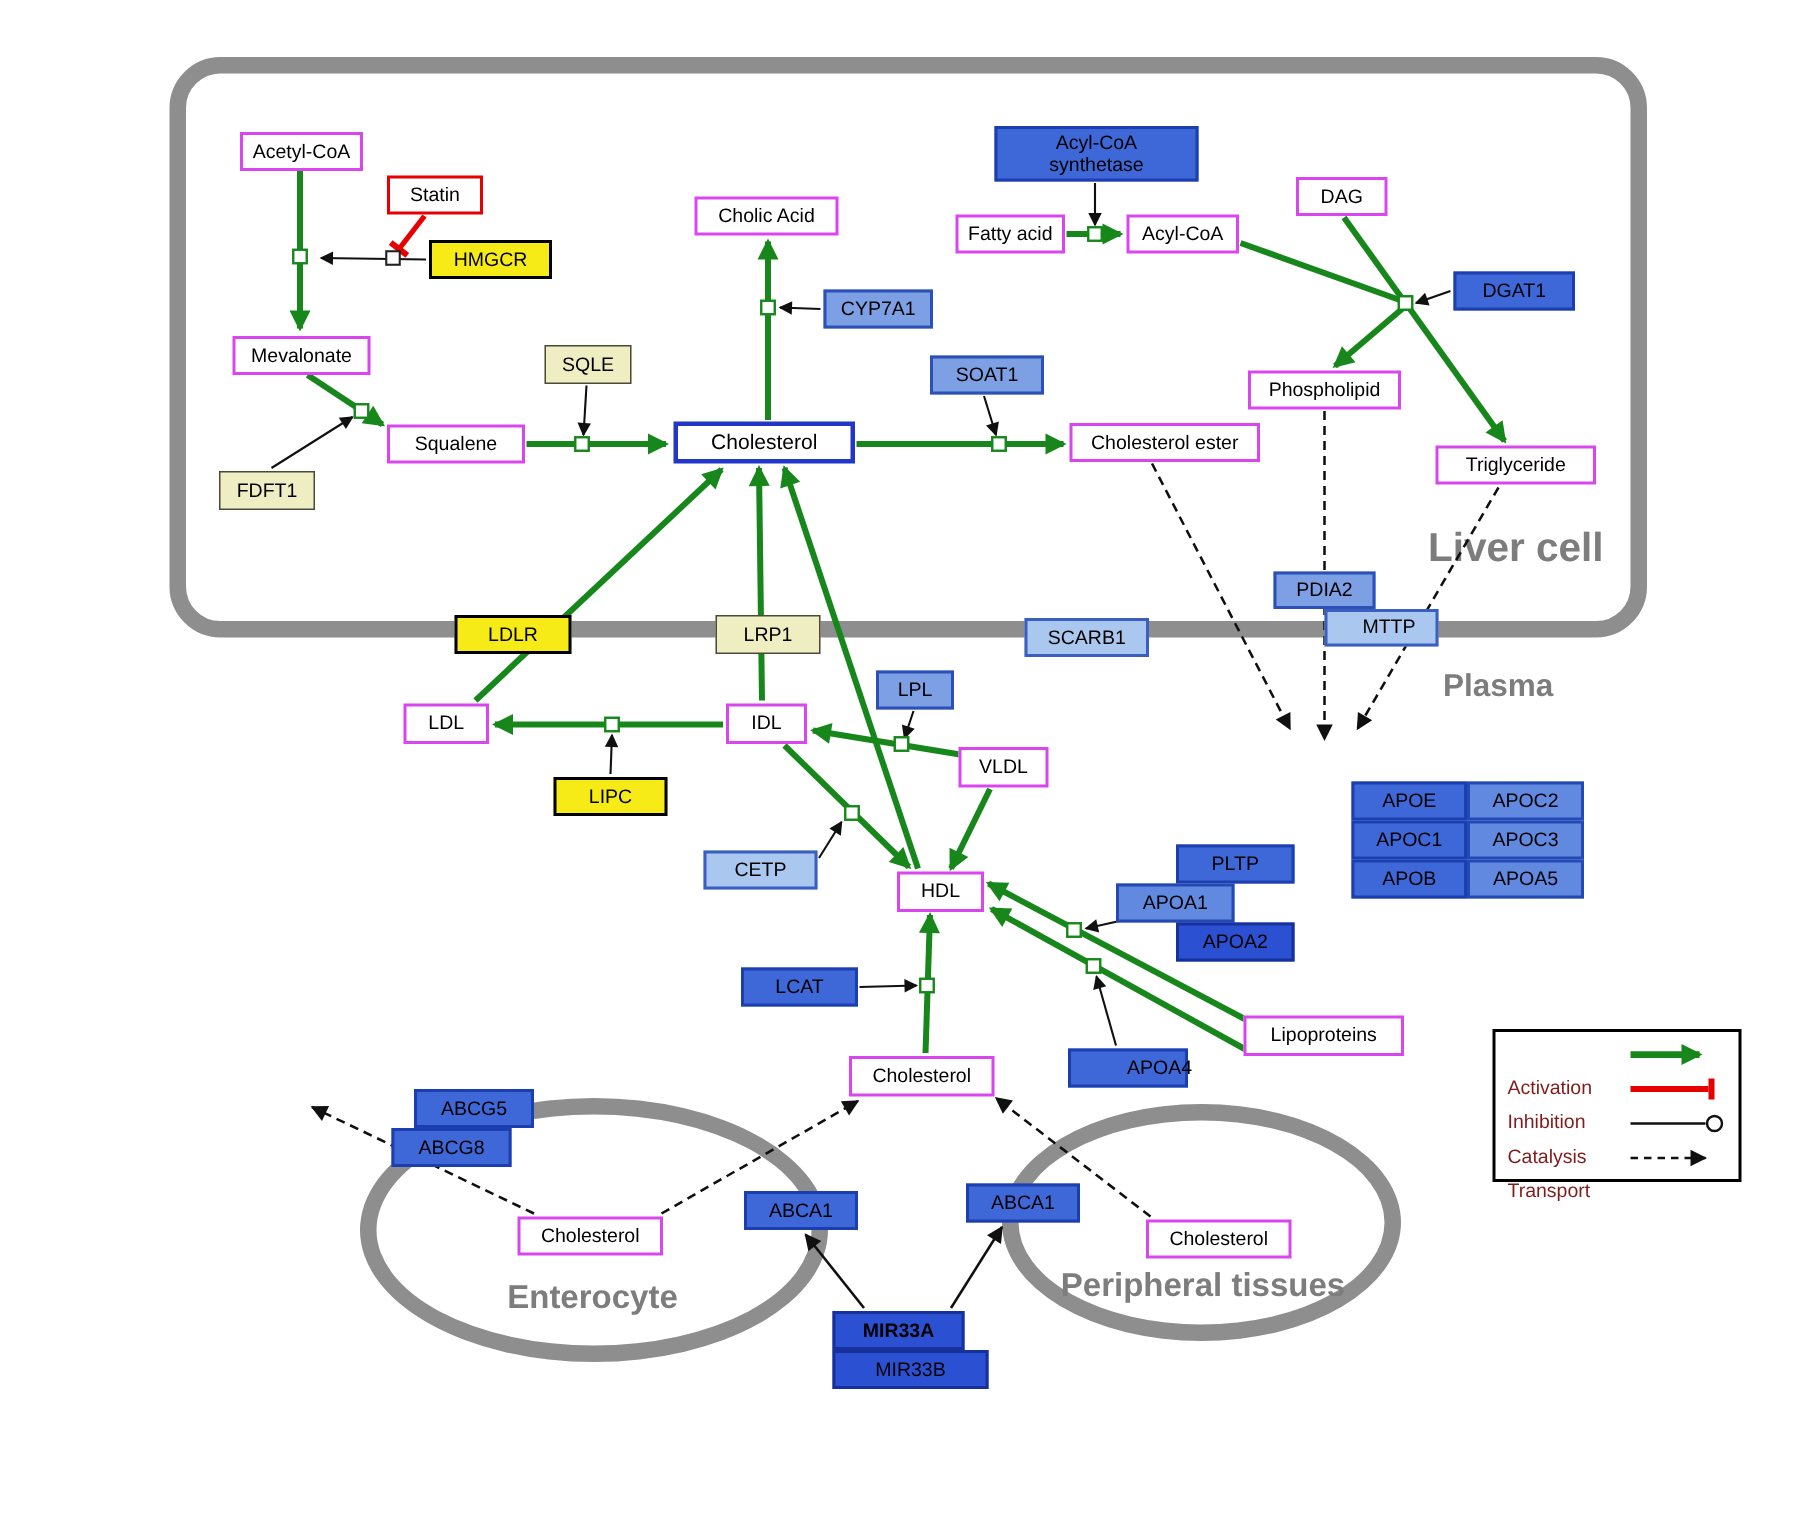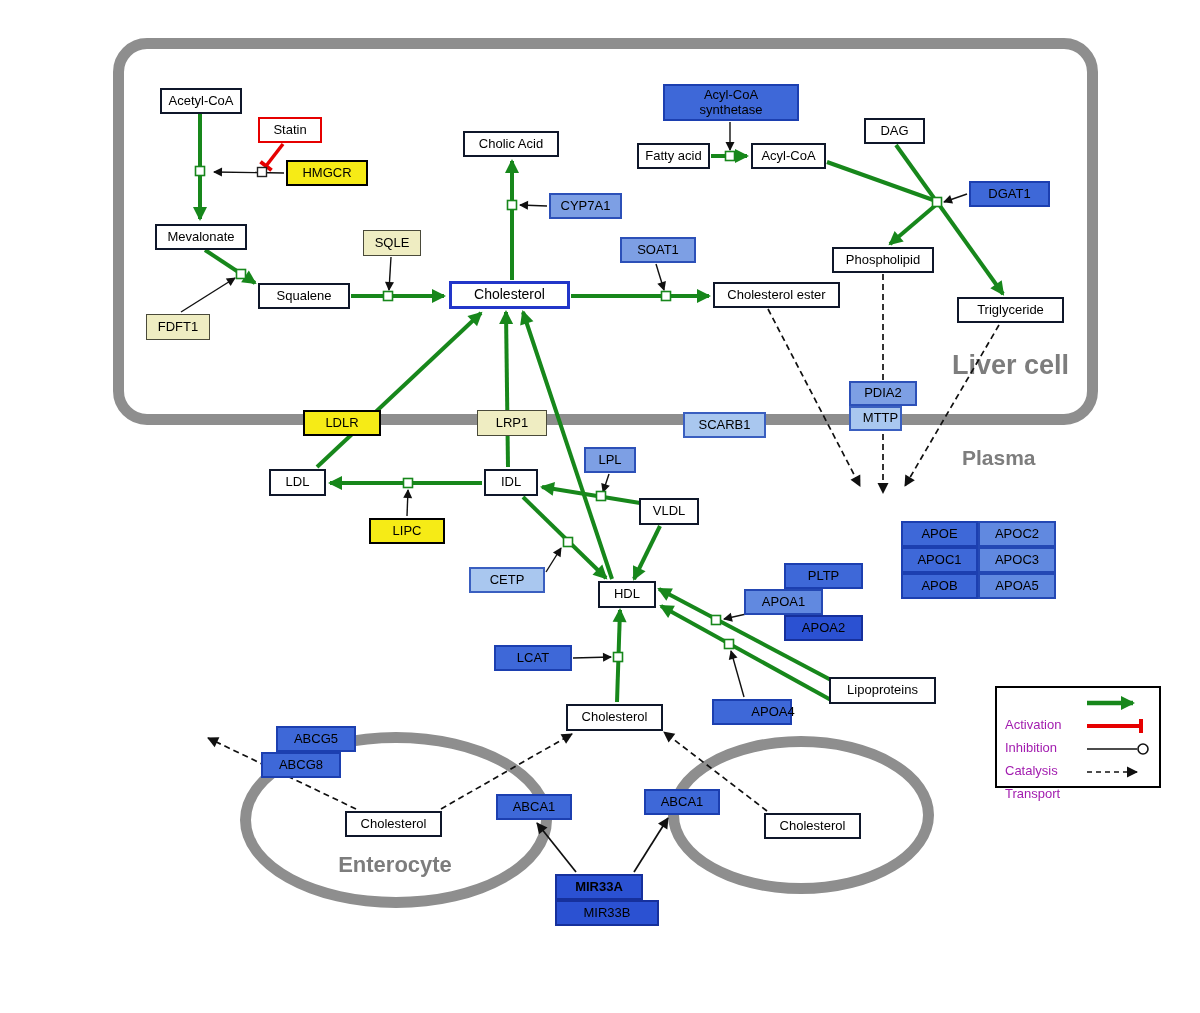--- a/index.html
+++ b/index.html
@@ -12,55 +12,56 @@
   .peripheral{left:668px;top:736px;width:266px;height:158px;border:11px solid #8E8E8E;}
   .compartment-label{position:absolute;color:#7D7D7D;font-weight:bold;z-index:0;}
   .liver-label{left:952px;top:350px;font-size:27px;}
   .plasma-label{left:962px;top:446px;font-size:21px;}
   .enterocyte-label{left:290px;top:852px;width:210px;text-align:center;font-size:22px;}
   .peripheral-label{left:672px;top:844px;width:260px;text-align:center;font-size:22px;}
   #edge-layer{position:absolute;left:0;top:0;z-index:1;}
   .node{position:absolute;display:flex;align-items:center;justify-content:center;text-align:center;
         font-size:13px;color:#000;box-sizing:border-box;white-space:pre-line;line-height:1.12;
         z-index:3;padding:1px 2px;}
-  .metabolite{background:#fff;border:2px solid #0f172a;}
+  .metabolite{background:#fff;border:2px solid #d946ef;}
   .metabolite-main{background:#fff;border:3px solid #2236C9;font-size:14px;}
   .drug{background:#fff;border:2.5px solid #E60000;}
   .yellow-bright{background:#F6EB16;border:2px solid #000000;}
   .yellow-pale{background:#EFEDC2;border:1.5px solid #4A4A3A;}
   .blue-mid{background:#3E68D8;border:2px solid #1C3FB0;}
   .blue-light{background:#7D9FE4;border:2px solid #2C50B8;}
   .blue-light2{background:#6189E0;border:2px solid #2448B4;}
   .blue-pale{background:#A9C7EF;border:2px solid #3A5FC0;}
   .blue-dark{background:#2B51D2;border:2px solid #16309C;}
   .edge{fill:none;}
   .edge-activation{stroke:#17871B;stroke-width:4;}
   .edge-inhibition{stroke:#E60000;stroke-width:3.5;}
   .edge-catalysis{stroke:#101010;stroke-width:1.4;}
   .edge-plain{stroke:#101010;stroke-width:1.7;}
   .edge-transport{stroke:#101010;stroke-width:1.7;stroke-dasharray:6 4;}
   .process-square{fill:#fff;stroke:#17871B;stroke-width:1.6;}
   .port-square{fill:#fff;stroke:#222;stroke-width:1.4;}
   .legend{position:absolute;left:995px;top:686px;width:166px;height:102px;background:#fff;
           border:2px solid #000;box-sizing:border-box;z-index:4;padding-top:3px;}
   .legend-row{display:flex;justify-content:space-between;align-items:center;height:23px;padding:0 8px;}
-  .legend-row span{font-size:13px;color:#a21caf;margin-top:44px;}
+  .legend-row span{font-size:13px;color:#7f1d1d;margin-top:44px;}
 </style>
 </head>
 <body>
 
 <div id="canvas">
 
   <div class="membrane liver"></div>
   <div class="membrane ellipse enterocyte"></div>
   <div class="membrane ellipse peripheral"></div>
 
   <div class="compartment-label liver-label">Liver cell</div>
   <div class="compartment-label plasma-label">Plasma</div>
   <div class="compartment-label enterocyte-label">Enterocyte</div>
+  <div class="compartment-label peripheral-label">Peripheral tissues</div>
 
   <svg id="edge-layer" width="1200" height="1013">
     <defs>
       <marker id="m-act" markerUnits="userSpaceOnUse" markerWidth="18" markerHeight="18" refX="14" refY="9" orient="auto">
         <path d="M2,2 L16,9 L2,16 Z" fill="#17871B"></path>
       </marker>
       <marker id="m-inh" markerUnits="userSpaceOnUse" markerWidth="16" markerHeight="16" refX="6" refY="8" orient="auto">
         <path d="M4,1 L8,1 L8,15 L4,15 Z" fill="#E60000"></path>
       </marker>
       <marker id="m-cat" markerUnits="userSpaceOnUse" markerWidth="12" markerHeight="12" refX="9" refY="6" orient="auto">
@@ -143,21 +144,21 @@
 synthetase</div>
       <div class="node metabolite" style="left: 637px; top: 143px; width: 73px; height: 26px;">Fatty acid</div>
       <div class="node metabolite" style="left: 751px; top: 143px; width: 75px; height: 26px;">Acyl-CoA</div>
       <div class="node metabolite" style="left: 864px; top: 118px; width: 61px; height: 26px;">DAG</div>
       <div class="node blue-mid" style="left: 969px; top: 181px; width: 81px; height: 26px;">DGAT1</div>
       <div class="node blue-light" style="left: 620px; top: 237px; width: 76px; height: 26px;">SOAT1</div>
       <div class="node metabolite" style="left: 832px; top: 247px; width: 102px; height: 26px;">Phospholipid</div>
       <div class="node metabolite" style="left: 713px; top: 282px; width: 127px; height: 26px;">Cholesterol ester</div>
       <div class="node metabolite" style="left: 957px; top: 297px; width: 107px; height: 26px;">Triglyceride</div>
       <div class="node blue-light" style="left: 849px; top: 381px; width: 68px; height: 25px;">PDIA2</div>
-      <div class="node blue-pale" style="left: 849px; top: 406px; width: 53px; height: 25px; padding-left: 12px;">MTTP</div>
+      <div class="node blue-pale" style="left: 883px; top: 406px; width: 76px; height: 25px; padding-left: 12px;">MTTP</div>
       <div class="node yellow-bright" style="left: 303px; top: 410px; width: 78px; height: 26px;">LDLR</div>
       <div class="node yellow-pale" style="left: 477px; top: 410px; width: 70px; height: 26px;">LRP1</div>
       <div class="node blue-pale" style="left: 683px; top: 412px; width: 83px; height: 26px;">SCARB1</div>
       <div class="node metabolite" style="left: 269px; top: 469px; width: 57px; height: 27px;">LDL</div>
       <div class="node metabolite" style="left: 484px; top: 469px; width: 54px; height: 27px;">IDL</div>
       <div class="node blue-light" style="left: 584px; top: 447px; width: 52px; height: 26px;">LPL</div>
       <div class="node metabolite" style="left: 639px; top: 498px; width: 60px; height: 27px;">VLDL</div>
       <div class="node yellow-bright" style="left: 369px; top: 518px; width: 76px; height: 26px;">LIPC</div>
       <div class="node blue-pale" style="left: 469px; top: 567px; width: 76px; height: 26px;">CETP</div>
       <div class="node metabolite" style="left: 598px; top: 581px; width: 58px; height: 27px;">HDL</div>

